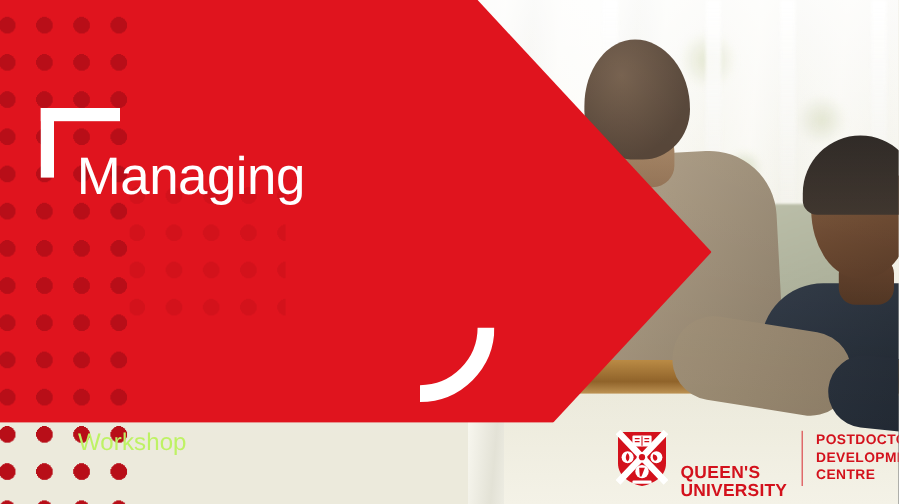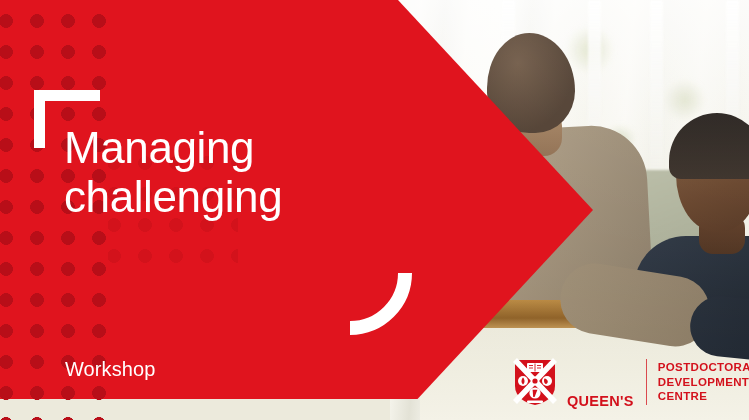--- a/index.html
+++ b/index.html
@@ -156,21 +156,21 @@
     backdrop-filter: none;
     background: linear-gradient(180deg, rgba(255,255,255,0.10), rgba(255,255,255,0));
     pointer-events: none;
   }
 
   
   .red-panel {
     position: absolute;
     left: 0; top: 0;
     width: 593px;
-    height: 399px;
+    height: 352px;
     background: #e0141e;
     
     clip-path: polygon(0 0, 398px 0, 593px 210px, 398px 420px, 0 420px);
   }
 
   
   .dot-matrix {
     position: absolute;
     left: 0; top: 0;
     width: 108px;
@@ -233,21 +233,21 @@
     line-height: 49px;
     font-weight: 400;
     letter-spacing: -0.4px;
   }
   .headline-line { display: block; white-space: nowrap; }
 
   .kicker {
     position: absolute;
     left: 65px;
     top: 357px;
-    color: #ffffff;
+    color: #bef264;
     font-size: 20px;
     line-height: 24px;
     font-weight: 400;
     letter-spacing: 0.1px;
   }
 
   
   .logo {
     position: absolute;
     left: 513px;
@@ -332,21 +332,20 @@
     </div>
 
     <div class="arc">
       <svg width="62" height="62" viewBox="0 0 62 62" aria-hidden="true">
         <path d="M 55 0 A 55 55 0 0 1 0 55" fill="none" stroke="#ffffff" stroke-width="14"></path>
       </svg>
     </div>
 
     <div class="headline">
       <span class="headline-line">Managing</span>
-      <span class="headline-line">challenging</span>
     </div>
 
     <div class="kicker">Workshop</div>
   </div>
 
   <div class="logo">
 
     <div class="crest">
       <svg width="44" height="48" viewBox="0 0 44 48" aria-hidden="true">
 
@@ -368,20 +367,21 @@
 
         <circle cx="22" cy="35" r="5.6" fill="#ffffff"></circle>
         <path d="M19.6 31.8 H24.4 L21.6 39 H20.2 Z" fill="#d3111c"></path>
 
         <rect x="14" y="42.5" width="16" height="2.6" rx="1" fill="#ffffff"></rect>
       </svg>
     </div>
 
     <div class="logo-words">
       <span class="w1">QUEEN'S</span>
+      <span class="w2">UNIVERSITY</span>
     </div>
 
     <div class="logo-divider"></div>
 
     <div class="logo-sub">
       <span>POSTDOCTORAL</span>
       <span>DEVELOPMENT</span>
       <span>CENTRE</span>
     </div>
 

